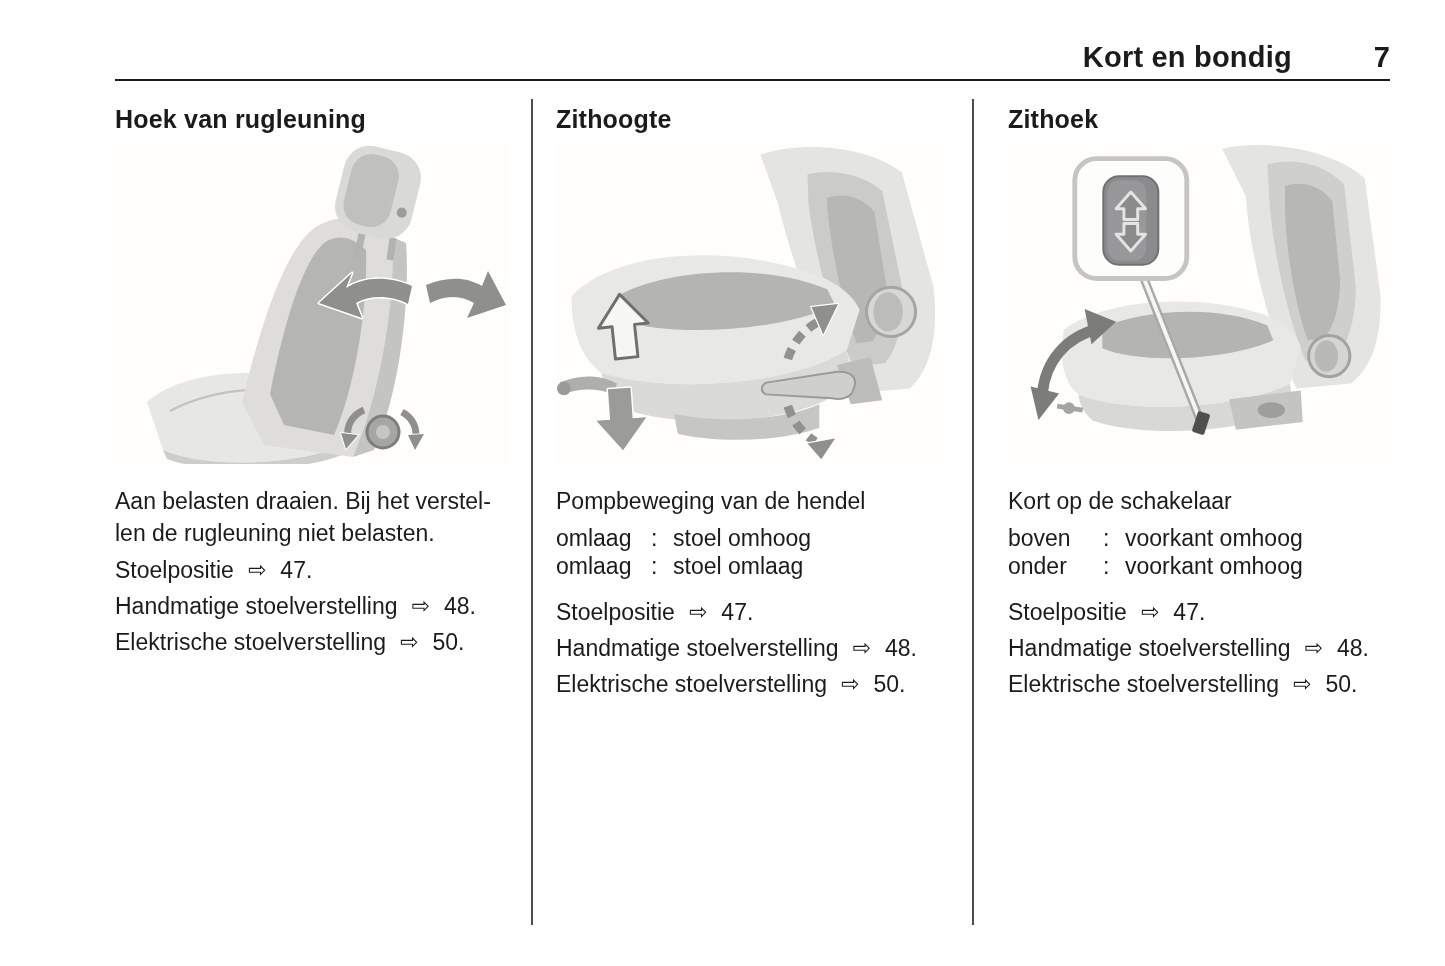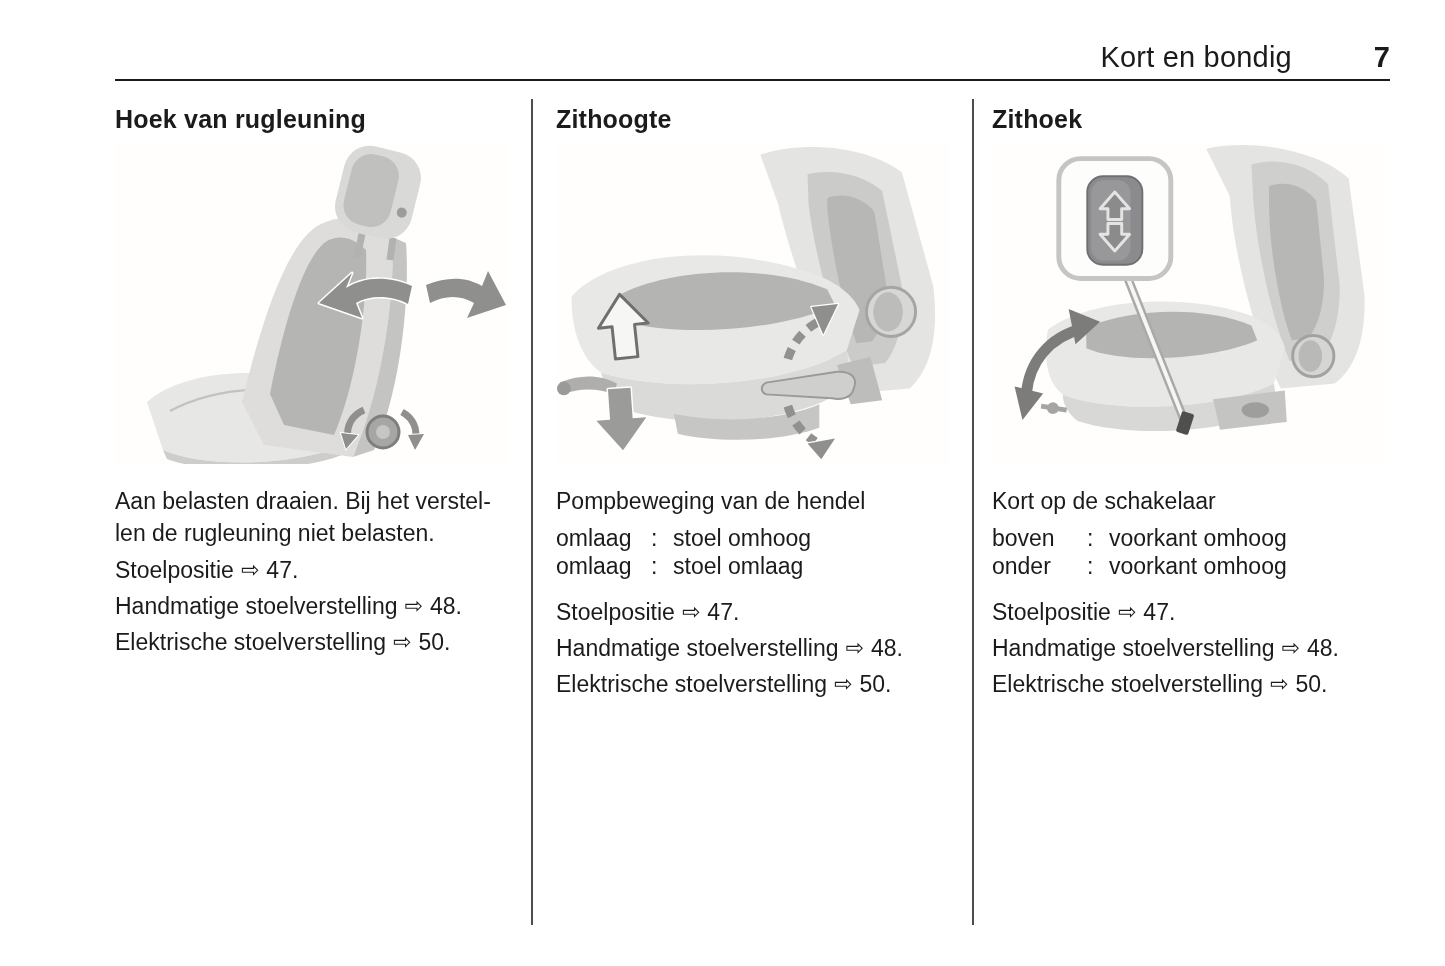--- a/index.html
+++ b/index.html
@@ -11,34 +11,34 @@
     overflow: hidden;
   }
   .page { width: 1445px; height: 966px; padding: 0 55px 0 115px; }
 
   
   .header {
     display: flex; justify-content: flex-end; align-items: baseline;
     padding-top: 41px; padding-bottom: 5px;
     border-bottom: 2px solid #1b1b1b;
   }
-  .header-title { font-size: 29px; font-weight: normal; letter-spacing: 0.2px; text-align: center; }
+  .header-title { font-size: 29px; font-weight: bold; letter-spacing: 0.2px; text-align: center; }
   .header-page { font-size: 29px; font-weight: bold; margin-left: 82px; }
 
   
   .cols {
     margin-top: 18px;
     height: 826px;
     display: grid;
     grid-template-columns: 416px 441px 418px;
   }
   .col { padding-top: 6px; }
   .col-1 { padding-right: 23px; }
   .col-2 { border-left: 2px solid #4d4d4d; padding-left: 23px; }
-  .col-3 { border-left: 2px solid #4d4d4d; padding-left: 18px; }
+  .col-3 { border-left: 2px solid #4d4d4d; padding-left: 34px; }
 
   .col-title { font-size: 25px; font-weight: bold; line-height: 28px; letter-spacing: 0.2px; }
 
   .figure {
     margin-top: 11px;
     width: 393px; height: 320px;
     background: #fffefd;
     overflow: hidden;
   }
   .figure svg { display: block; }
@@ -49,21 +49,21 @@
   .defs { margin-top: 7px; }
   .def-row {
     display: grid; grid-template-columns: 95px 22px auto;
     font-size: 23px; line-height: 28px;
   }
 
   .refs { margin-top: 3px; }
   .defs + .refs { margin-top: 14px; }
   .ref {
     font-size: 23px; line-height: 36px;
-    display: flex; align-items: flex-start;
+    display: flex; align-items: flex-start; gap: 7px;
   }
   .ref .ref-label { white-space: pre; }
   .ref .arr {
     margin: 0 7px;
     font-family: "DejaVu Sans", sans-serif;
     font-size: 22px;
   }
 </style>
 </head>
 <body>

